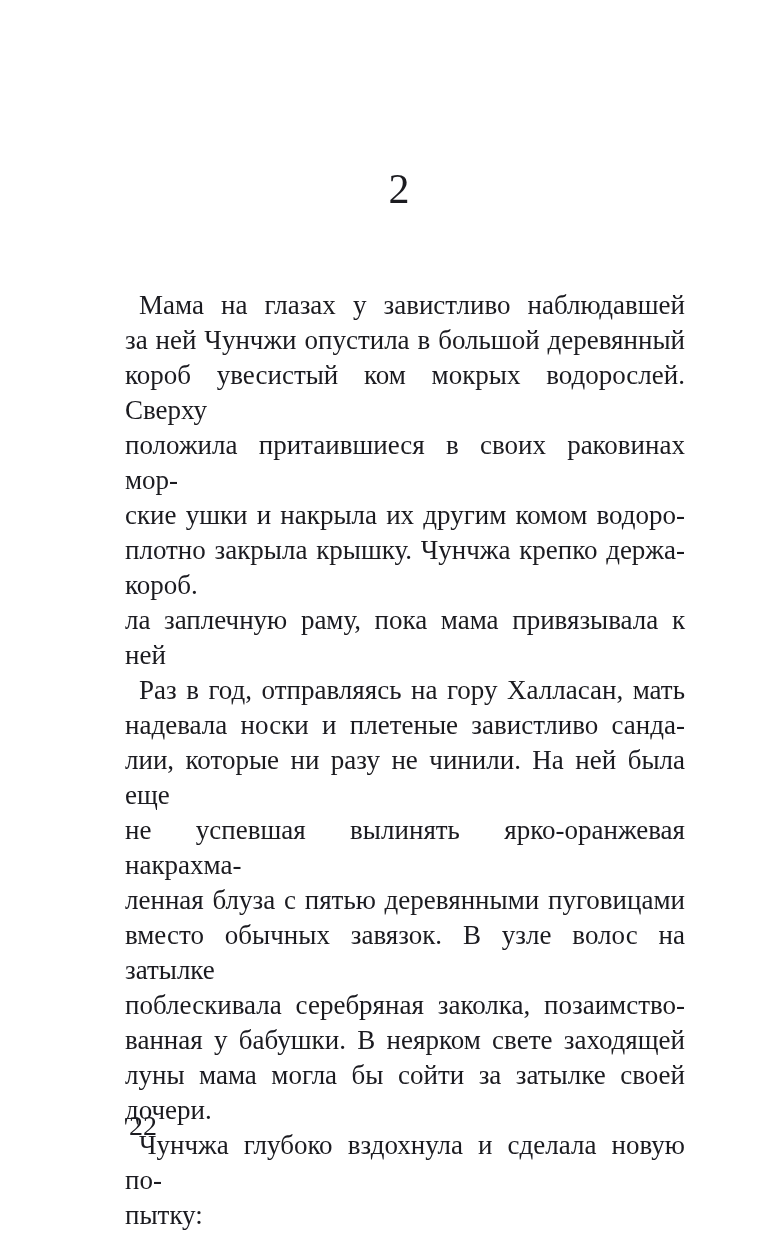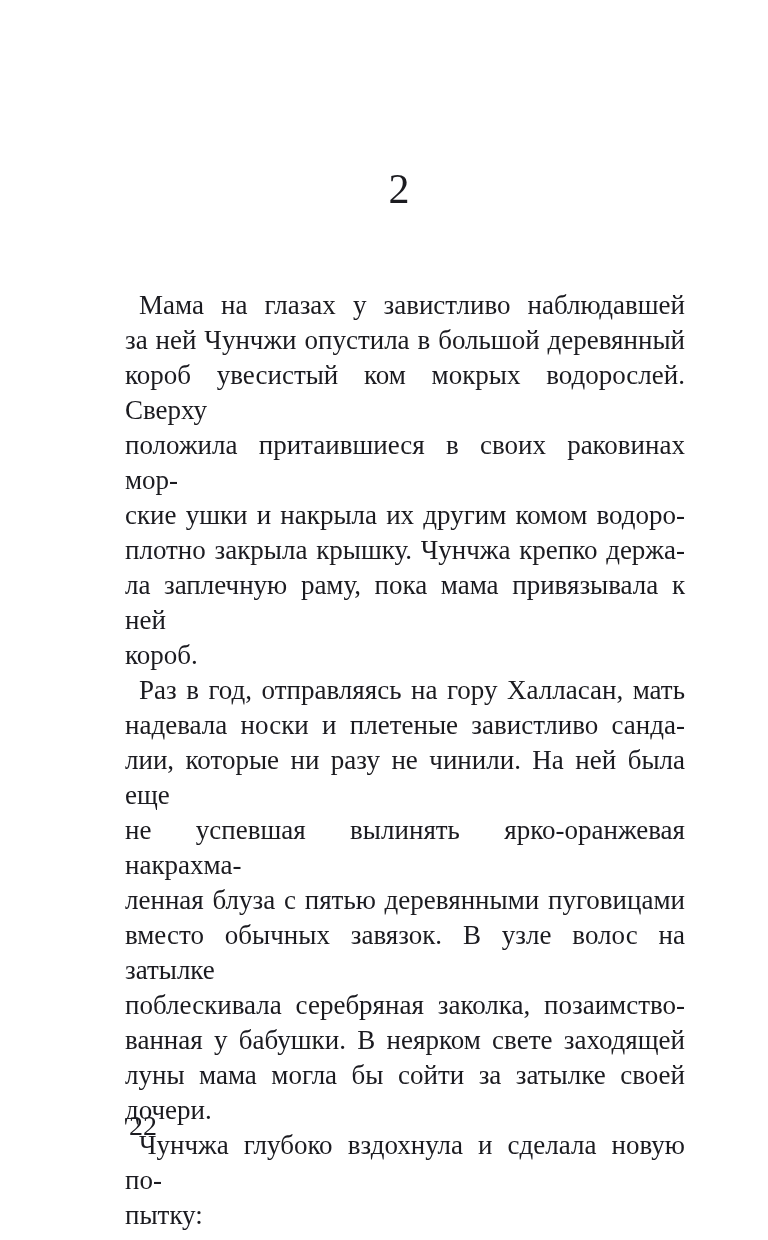--- a/index.html
+++ b/index.html
@@ -55,22 +55,22 @@
   <div class="chapter-heading">2</div>
 
   <div class="text-block">
       <div class="paragraph">
         <div class="line indent"><span>Мама на глазах у завистливо наблюдавшей</span></div>
         <div class="line"><span>за ней Чунчжи опустила в большой деревянный</span></div>
         <div class="line"><span>короб увесистый ком мокрых водорослей. Сверху</span></div>
         <div class="line"><span>положила притаившиеся в своих раковинах мор-</span></div>
         <div class="line"><span>ские ушки и накрыла их другим комом водоро-</span></div>
         <div class="line"><span>плотно закрыла крышку. Чунчжа крепко держа-</span></div>
+        <div class="line last"><span>короб.</span></div>
         <div class="line"><span>ла заплечную раму, пока мама привязывала к ней</span></div>
-        <div class="line last"><span>короб.</span></div>
       </div>
       <div class="paragraph">
         <div class="line indent"><span>Раз в год, отправляясь на гору Халласан, мать</span></div>
         <div class="line"><span>надевала носки и плетеные завистливо санда-</span></div>
         <div class="line"><span>лии, которые ни разу не чинили. На ней была еще</span></div>
         <div class="line"><span>не успевшая вылинять ярко-оранжевая накрахма-</span></div>
         <div class="line"><span>ленная блуза с пятью деревянными пуговицами</span></div>
         <div class="line"><span>вместо обычных завязок. В узле волос на затылке</span></div>
         <div class="line"><span>поблескивала серебряная заколка, позаимство-</span></div>
         <div class="line"><span>ванная у бабушки. В неярком свете заходящей</span></div>

